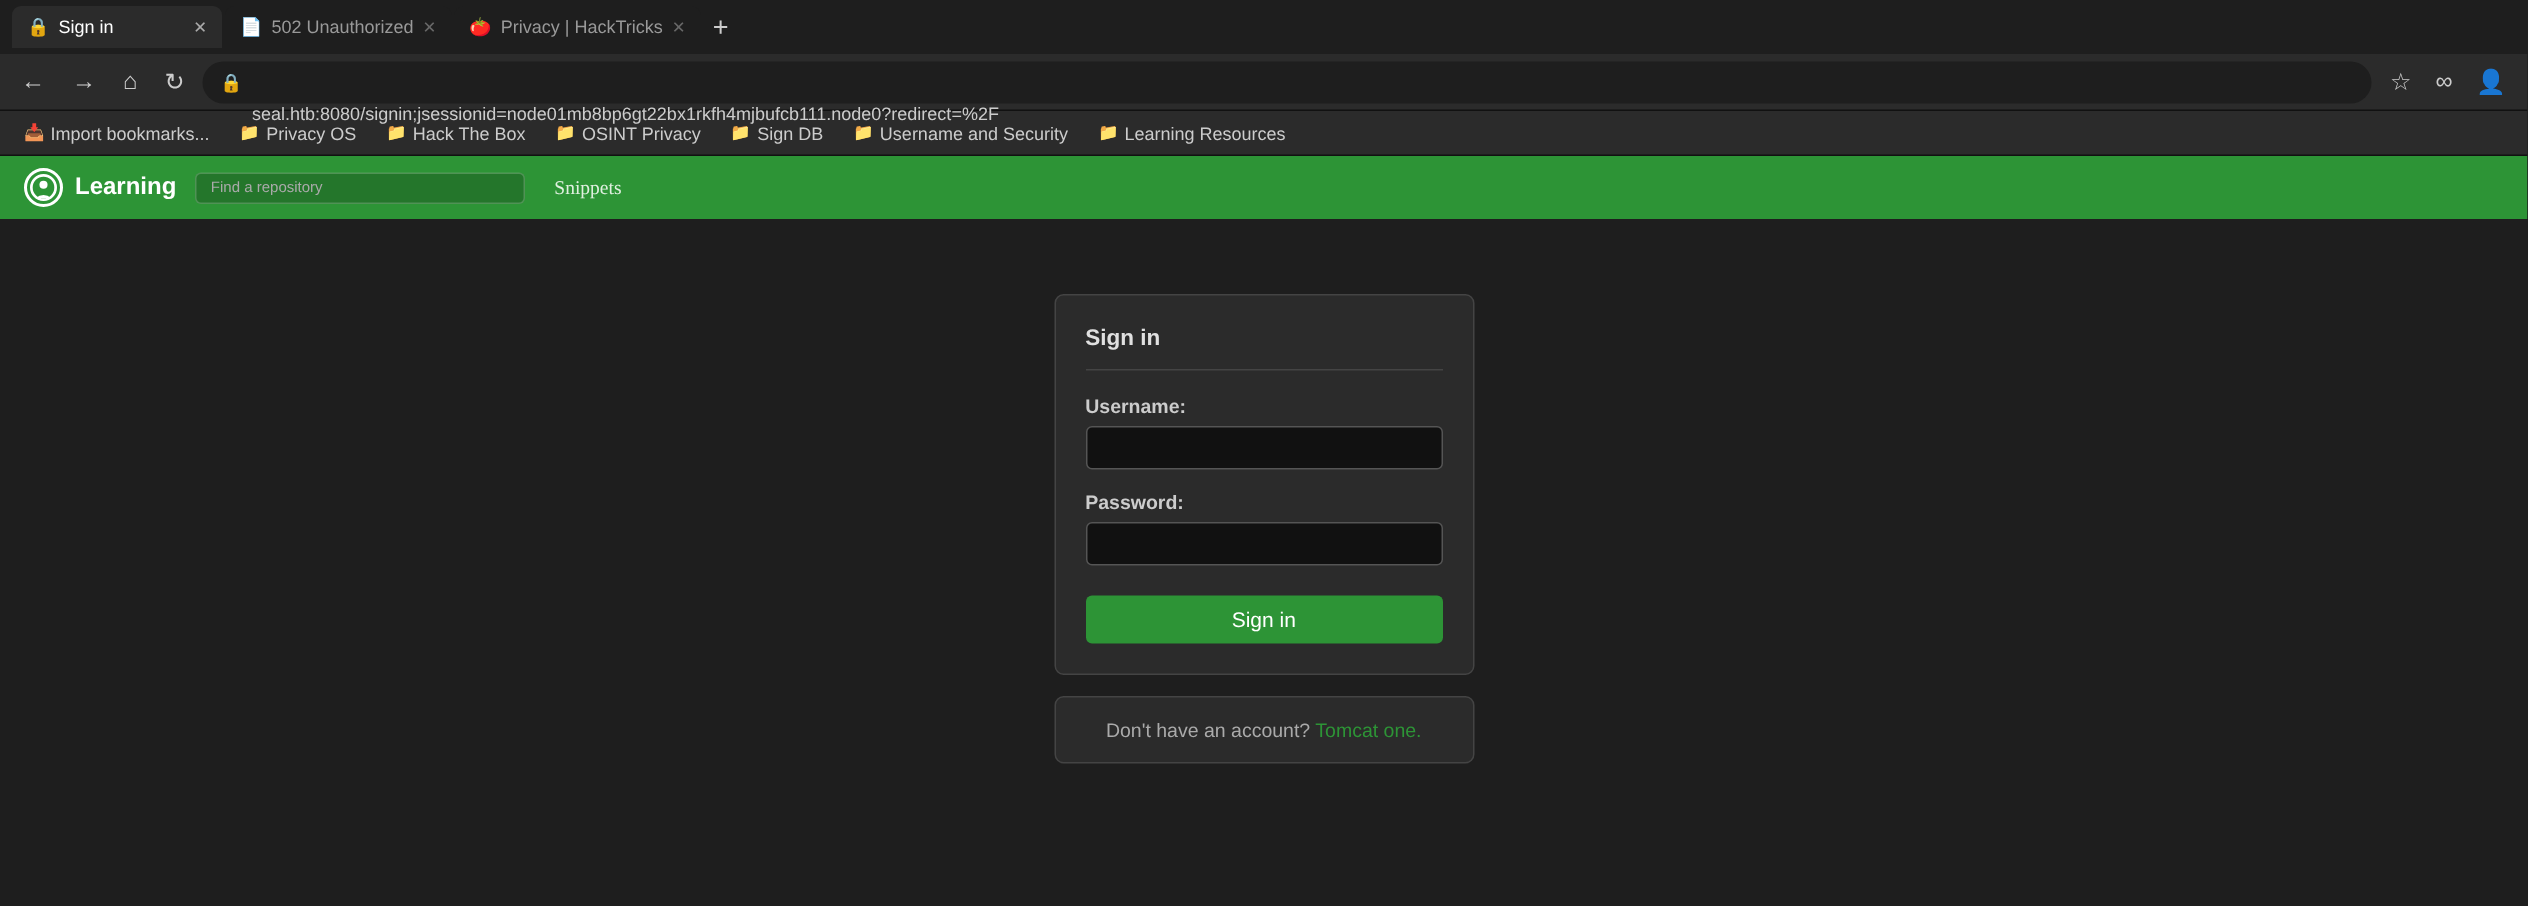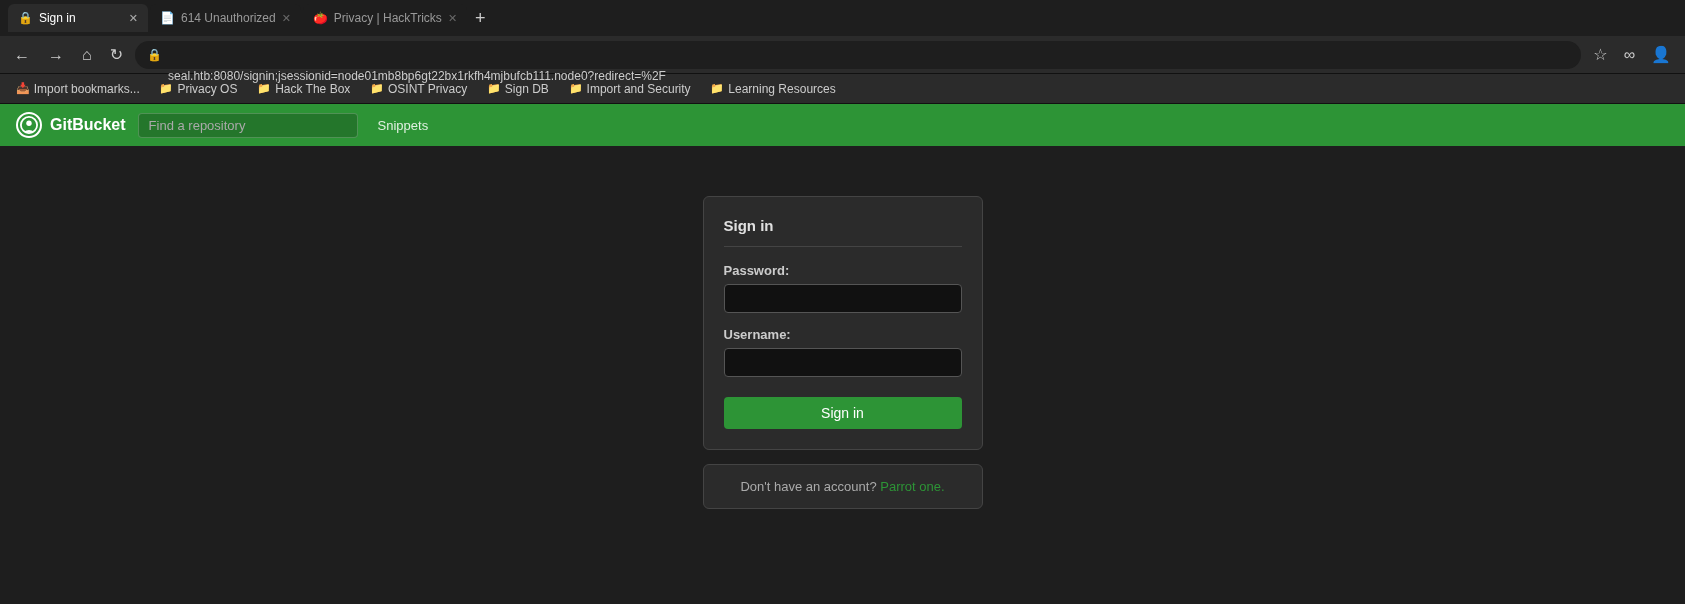--- a/index.html
+++ b/index.html
@@ -22,23 +22,23 @@
     .nav-actions { display: flex; gap: 4px; }
 
     .bookmarks-bar { display: flex; align-items: center; background: #2b2b2b; height: 30px; padding: 0 8px; gap: 4px; border-bottom: 1px solid #111; overflow: hidden; }
     .bookmark-item { display: flex; align-items: center; gap: 4px; padding: 2px 8px; border-radius: 4px; color: #ccc; font-size: 12px; cursor: pointer; white-space: nowrap; }
     .bm-icon { font-size: 11px; }
 
     
     .gitbucket-nav { background: #2d9436; height: 42px; display: flex; align-items: center; padding: 0 16px; gap: 12px; }
     .gitbucket-logo { display: flex; align-items: center; gap: 8px; color: #fff; font-weight: bold; font-size: 16px; text-decoration: none; }
     .logo-icon { width: 26px; height: 26px; border: 2px solid #fff; border-radius: 50%; display: flex; align-items: center; justify-content: center; font-size: 12px; color: #fff; }
-    .nav-search { background: rgba(0,0,0,0.2); border: 1px solid rgba(255,255,255,0.2); border-radius: 4px; color: #ccc; padding: 4px 10px; font-size: 13px; width: 220px; }
+    .nav-search { background: rgba(0,0,0,0.2); border: 1px solid rgba(255,255,255,0.2); border-radius: 4px; color: #ccc; padding: 4px 10px; font-size: 10px; width: 220px; }
     .nav-search::placeholder { color: #aaa; }
-    .nav-link { color: #e0f0e0; font-size: 13px; padding: 4px 8px; text-decoration: none; }
+    .nav-link { color: #e0f0e0; font-size: 13px; padding: 4px 8px; text-decoration: none; font-family: Liberation Serif, serif; }
 
     
     .page-content { background: #1e1e1e; min-height: 450px; display: flex; align-items: flex-start; justify-content: center; padding-top: 50px; }
 
     
     .signin-card { background: #2b2b2b; border: 1px solid #444; border-radius: 6px; width: 280px; padding: 20px; }
     .signin-title { color: #e0e0e0; font-size: 15px; font-weight: bold; margin-bottom: 16px; padding-bottom: 12px; border-bottom: 1px solid #444; }
     .form-group { margin-bottom: 14px; }
     .form-label { display: block; color: #ccc; font-size: 13px; font-weight: bold; margin-bottom: 6px; }
     .form-input { width: 100%; background: #111; border: 1px solid #555; border-radius: 4px; color: #ccc; padding: 6px 8px; font-size: 13px; outline: none; }
@@ -54,21 +54,21 @@
 
 <div class="browser-chrome">
   <div class="tab-bar">
     <div class="tab active">
       <span>🔒</span>
       <span>Sign in</span>
       <span class="tab-close">✕</span>
     </div>
     <div class="tab inactive">
       <span>📄</span>
-      <span>614 Unauthorized</span>
+      <span>502 Unauthorized</span>
       <span class="tab-close">✕</span>
     </div>
     <div class="tab inactive">
       <span>🍅</span>
       <span>Privacy | HackTricks</span>
       <span class="tab-close">✕</span>
     </div>
     <button class="tab-new">+</button>
   </div>
 
@@ -104,56 +104,56 @@
     <div class="bookmark-item">
       <span class="bm-icon">📁</span>
       <span>OSINT Privacy</span>
     </div>
     <div class="bookmark-item">
       <span class="bm-icon">📁</span>
       <span>Sign DB</span>
     </div>
     <div class="bookmark-item">
       <span class="bm-icon">📁</span>
-      <span>Import and Security</span>
+      <span>Username and Security</span>
     </div>
     <div class="bookmark-item">
       <span class="bm-icon">📁</span>
       <span>Learning Resources</span>
     </div>
   </div>
 </div>
 
 <div class="gitbucket-nav">
   <a class="gitbucket-logo">
     <div class="logo-icon">
       <svg width="18" height="18" viewBox="0 0 20 20" fill="none">
         <circle cx="10" cy="10" r="9" stroke="white" stroke-width="2"></circle>
         <circle cx="10" cy="8" r="3" fill="white"></circle>
         <path d="M4 18 Q10 13 16 18" fill="white"></path>
       </svg>
     </div>
-    <span>GitBucket</span>
+    <span>Learning</span>
   </a>
   <input class="nav-search" type="text" placeholder="Find a repository" style="">
   <a class="nav-link">Snippets</a>
 </div>
 
 <div class="page-content">
   <div class="signin-area">
     <div class="signin-card">
       <div class="signin-title">Sign in</div>
       <div class="form-group">
+        <label class="form-label">Username:</label>
+        <input class="form-input" type="text" style="">
+      </div>
+      <div class="form-group">
         <label class="form-label">Password:</label>
         <input class="form-input" type="password" style="">
-      </div>
-      <div class="form-group">
-        <label class="form-label">Username:</label>
-        <input class="form-input" type="text" style="">
       </div>
       <button class="signin-btn">Sign in</button>
     </div>
     <div class="create-account-box">
       <span>Don't have an account?</span>
-      <a class="create-link">Parrot one.</a>
+      <a class="create-link">Tomcat one.</a>
     </div>
   </div>
 </div>
 
 </body></html>

